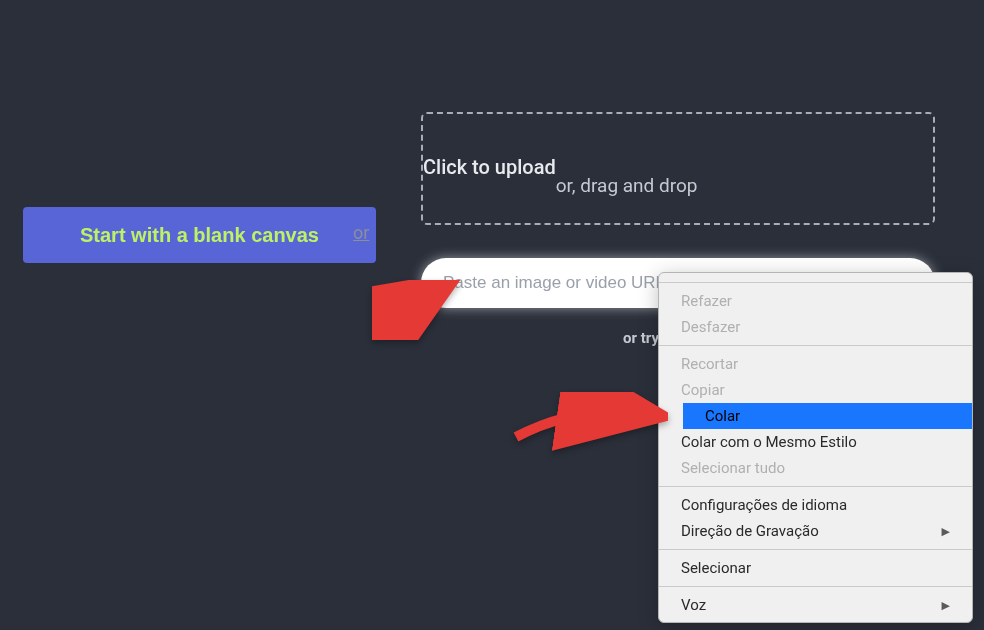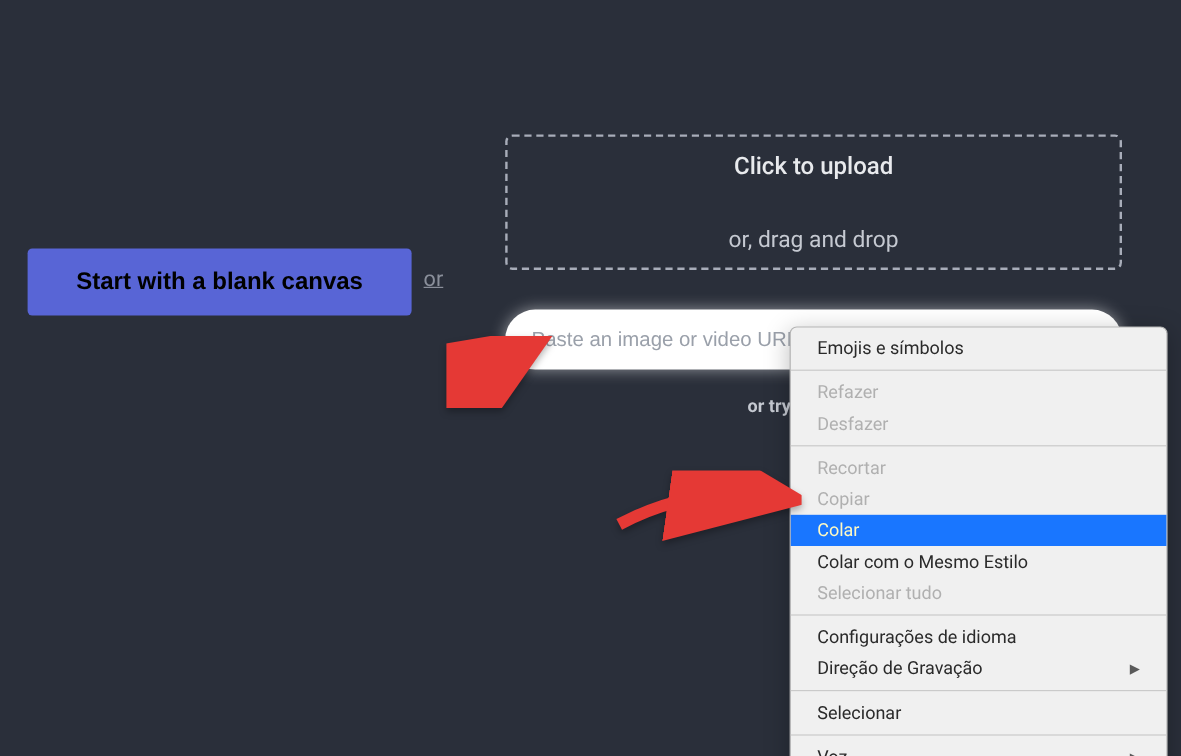--- a/index.html
+++ b/index.html
@@ -12,24 +12,24 @@
       height: 630px;
       background: #2a2f3a;
       font-family: -apple-system, BlinkMacSystemFont, "Segoe UI", Roboto, sans-serif;
       position: relative;
       overflow: hidden;
     }
     .blank-canvas-btn {
       position: absolute;
       left: 23px;
       top: 207px;
-      width: 320px;
+      width: 353px;
       height: 56px;
       background: #5865d6;
-      color: #000000;
+      color: #bef264;
       border: none;
       border-radius: 4px;
       font-size: 20px;
       font-weight: 600;
       cursor: pointer;
       display: flex;
       align-items: center;
       justify-content: center;
     }
     .or-text {
@@ -42,23 +42,22 @@
     }
     .upload-box {
       position: absolute;
       left: 421px;
       top: 112px;
       width: 514px;
       height: 113px;
       border: 2px dashed #a8adb9;
       border-radius: 6px;
       display: flex;
-      flex-direction: column;
+      flex-direction: row;
       align-items: center;
-      justify-content: center;
       cursor: pointer;
     }
     .upload-title {
       color: #e8eaed;
       font-size: 20px;
       font-weight: 500;
       margin-bottom: 4px;
     }
     .upload-subtitle {
       color: #c5c9d1;
@@ -110,21 +109,22 @@
       cursor: default;
       display: flex;
       align-items: center;
       justify-content: space-between;
     }
     .menu-item.disabled {
       color: #b0b0b0;
     }
     .menu-item.highlighted {
       background: #1976ff;
-      color: #fef9c3;
+      color: #000000;
+      margin-left: 24px;
     }
     .menu-separator {
       height: 1px;
       background: #cacaca;
       margin: 5px 0;
     }
     .submenu-arrow {
       font-size: 11px;
       color: #5a5a5a;
     }
@@ -146,21 +146,20 @@
 <div class="upload-box">
   <div class="upload-title">Click to upload</div>
   <div class="upload-subtitle">or, drag and drop</div>
 </div>
 
 <input type="text" class="url-input" placeholder="Paste an image or video URL" style="">
 
 <div class="or-try-text">or try</div>
 
 <div class="context-menu">
-  <div class="menu-item">Emojis e símbolos</div>
   <div class="menu-separator"></div>
   <div class="menu-item disabled">Refazer</div>
   <div class="menu-item disabled">Desfazer</div>
   <div class="menu-separator"></div>
   <div class="menu-item disabled">Recortar</div>
   <div class="menu-item disabled">Copiar</div>
   <div class="menu-item highlighted">Colar</div>
   <div class="menu-item">Colar com o Mesmo Estilo</div>
   <div class="menu-item disabled">Selecionar tudo</div>
   <div class="menu-separator"></div>

